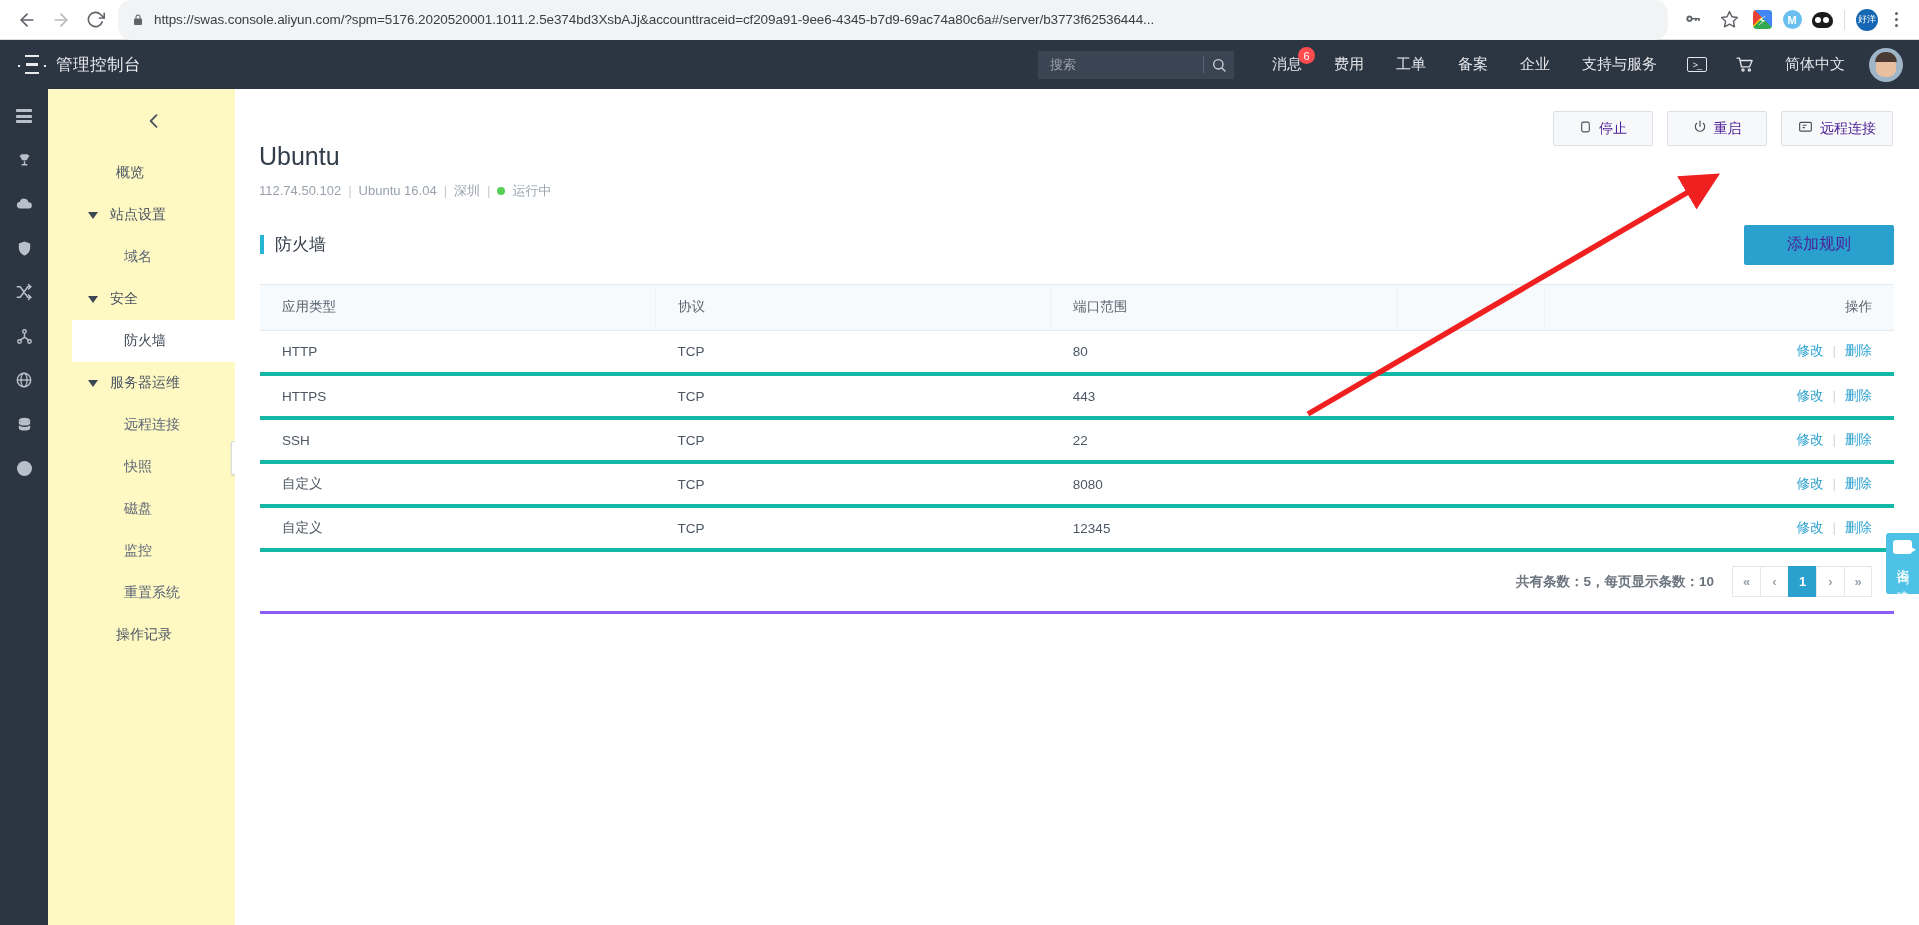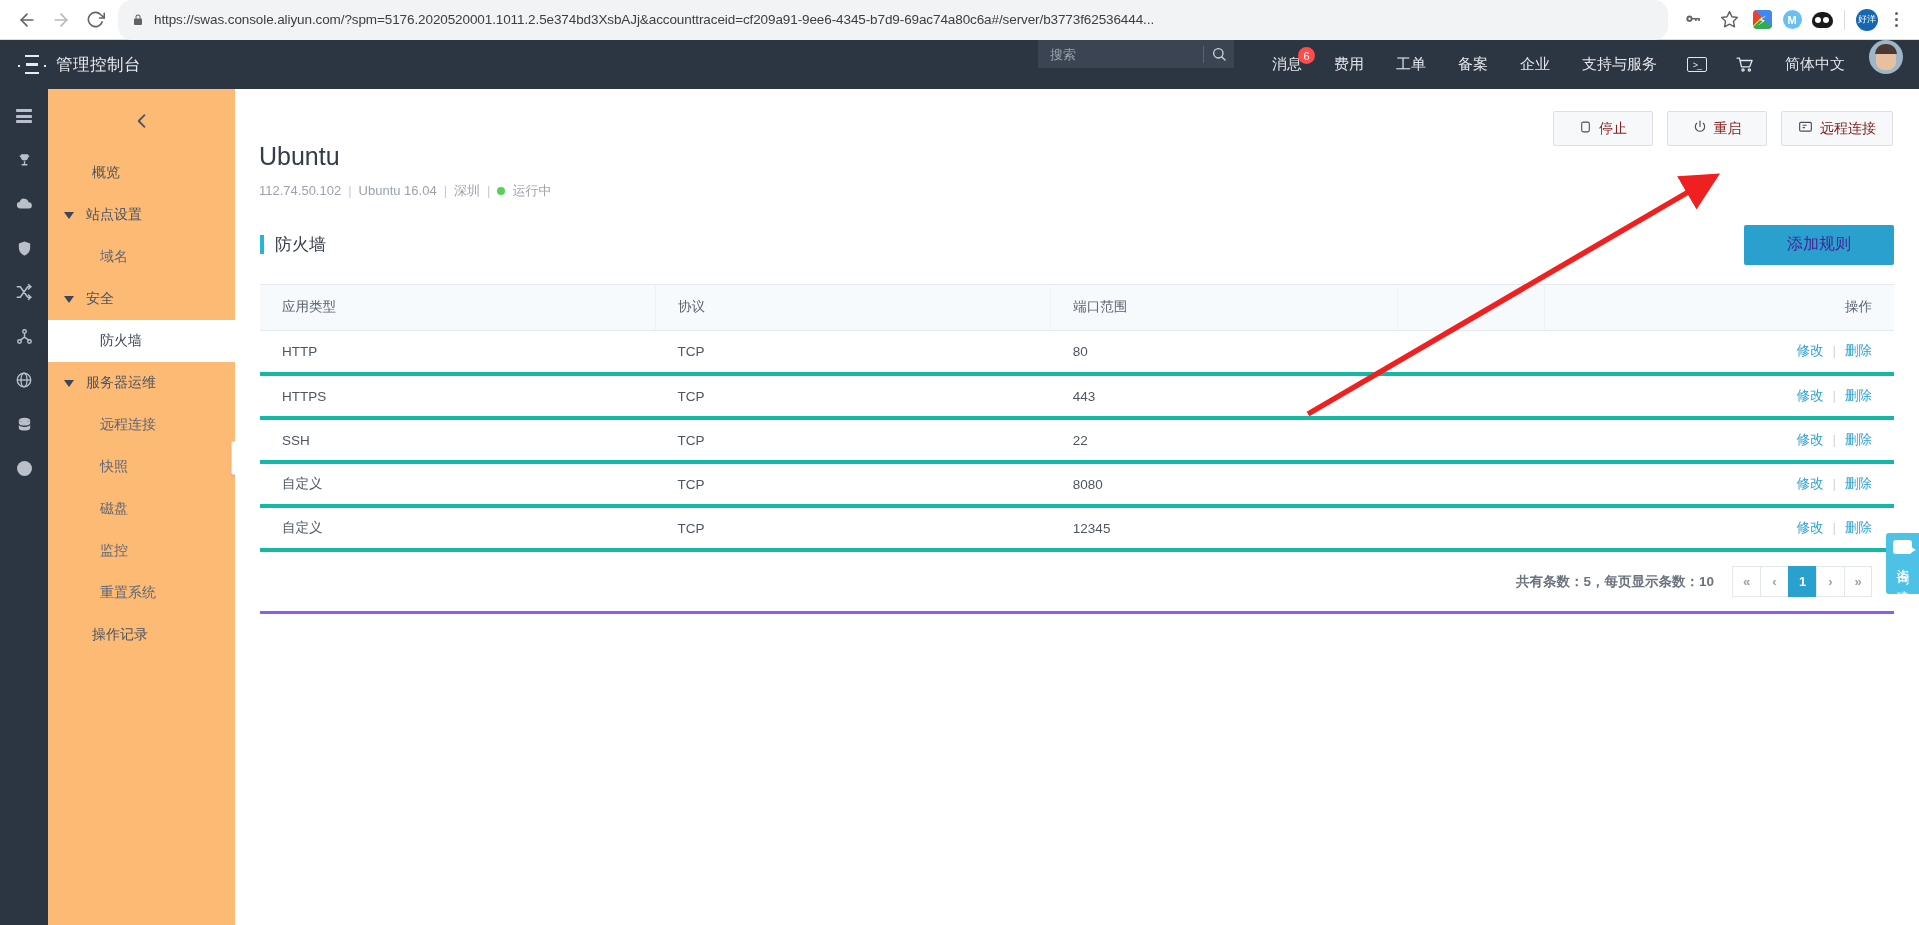--- a/index.html
+++ b/index.html
@@ -94,21 +94,21 @@
     position: relative;
     display:flex; align-items:center; justify-content:center;
   }
   .logo-mark::before, .logo-mark::after{
     content:""; position:absolute; background:#2c3542; width:7px; height:10px;
   }
   .logo-mark::before{ left:-2px; top:-2px; box-shadow: 0 12px 0 0 #2c3542;}
   .logo-mark::after{ right:-2px; top:-2px; box-shadow: 0 12px 0 0 #2c3542;}
   .logo-bar { width: 12px; height: 2.5px; background: #e8eaed; position: relative; z-index:2;}
   #console-title { font-size: 16.5px; color: #e8eaed; letter-spacing: .5px;}
-  #header-right { margin-left: auto; display: flex; height: 100%; }
+  #header-right { margin-left: auto; display: flex; align-items: center; height: 100%; }
   #search-box {
     width: 196px; height: 28px;
     background: #3b4452;
     display: flex; align-items: center;
     margin-right: 22px;
   }
   #search-box input {
     flex: 1 1 auto;
     background: transparent; border: 0; outline: none;
     color: #cfd4da; font-size: 13px; padding: 0 12px;
@@ -181,23 +181,24 @@
     color: #b9c0c9;
   }
   .rail-sq { width:16px; height:16px; background:#b9c0c9; border-radius:2px;}
   .rail-sq.lines{ background:transparent; display:flex; flex-direction:column; justify-content:space-between;}
   .rail-sq.lines i{ display:block; height:3px; background:#b9c0c9; border-radius:1px;}
   .rail-dot{ width:15px; height:15px; border-radius:50%; background:#b9c0c9;}
 
   
   #sidebar {
     width: 187px;
-    background: #fdba74;
+    background: #fef9c3;
     flex: 0 0 187px;
     position: relative;
+    padding-left: 24px;
   }
   #collapse-row {
     height: 63px;
     display: flex; align-items: center; justify-content: center;
     color: #5a6575;
   }
   .menu-item {
     height: 42px;
     display: flex; align-items: center;
     font-size: 14px;
@@ -246,21 +247,21 @@
     color: #9aa3ad;
     display: flex; align-items: center; gap: 7px;
   }
   #instance-meta .dot-green { width: 8px; height: 8px; background: #57d057; border-radius: 50%; display: inline-block;}
   #instance-meta .sep { color: #c4cbd2; }
   #header-actions { margin-left: auto; display: flex; gap: 14px; }
   .hdr-btn {
     min-width: 100px; height: 35px;
     border: 1px solid #dcdfe6;
     background: #f7f8fa;
-    color: #7f1d1d;
+    color: #4c1d95;
     font-size: 14px;
     display: flex; align-items: center; justify-content: center;
     gap: 7px;
     padding: 0 16px;
     border-radius: 2px;
   }
 
   #panel { margin: 26px 25px 0 25px; }
   #panel-head { display: flex; align-items: center; height: 38px; }
   #panel-title {

